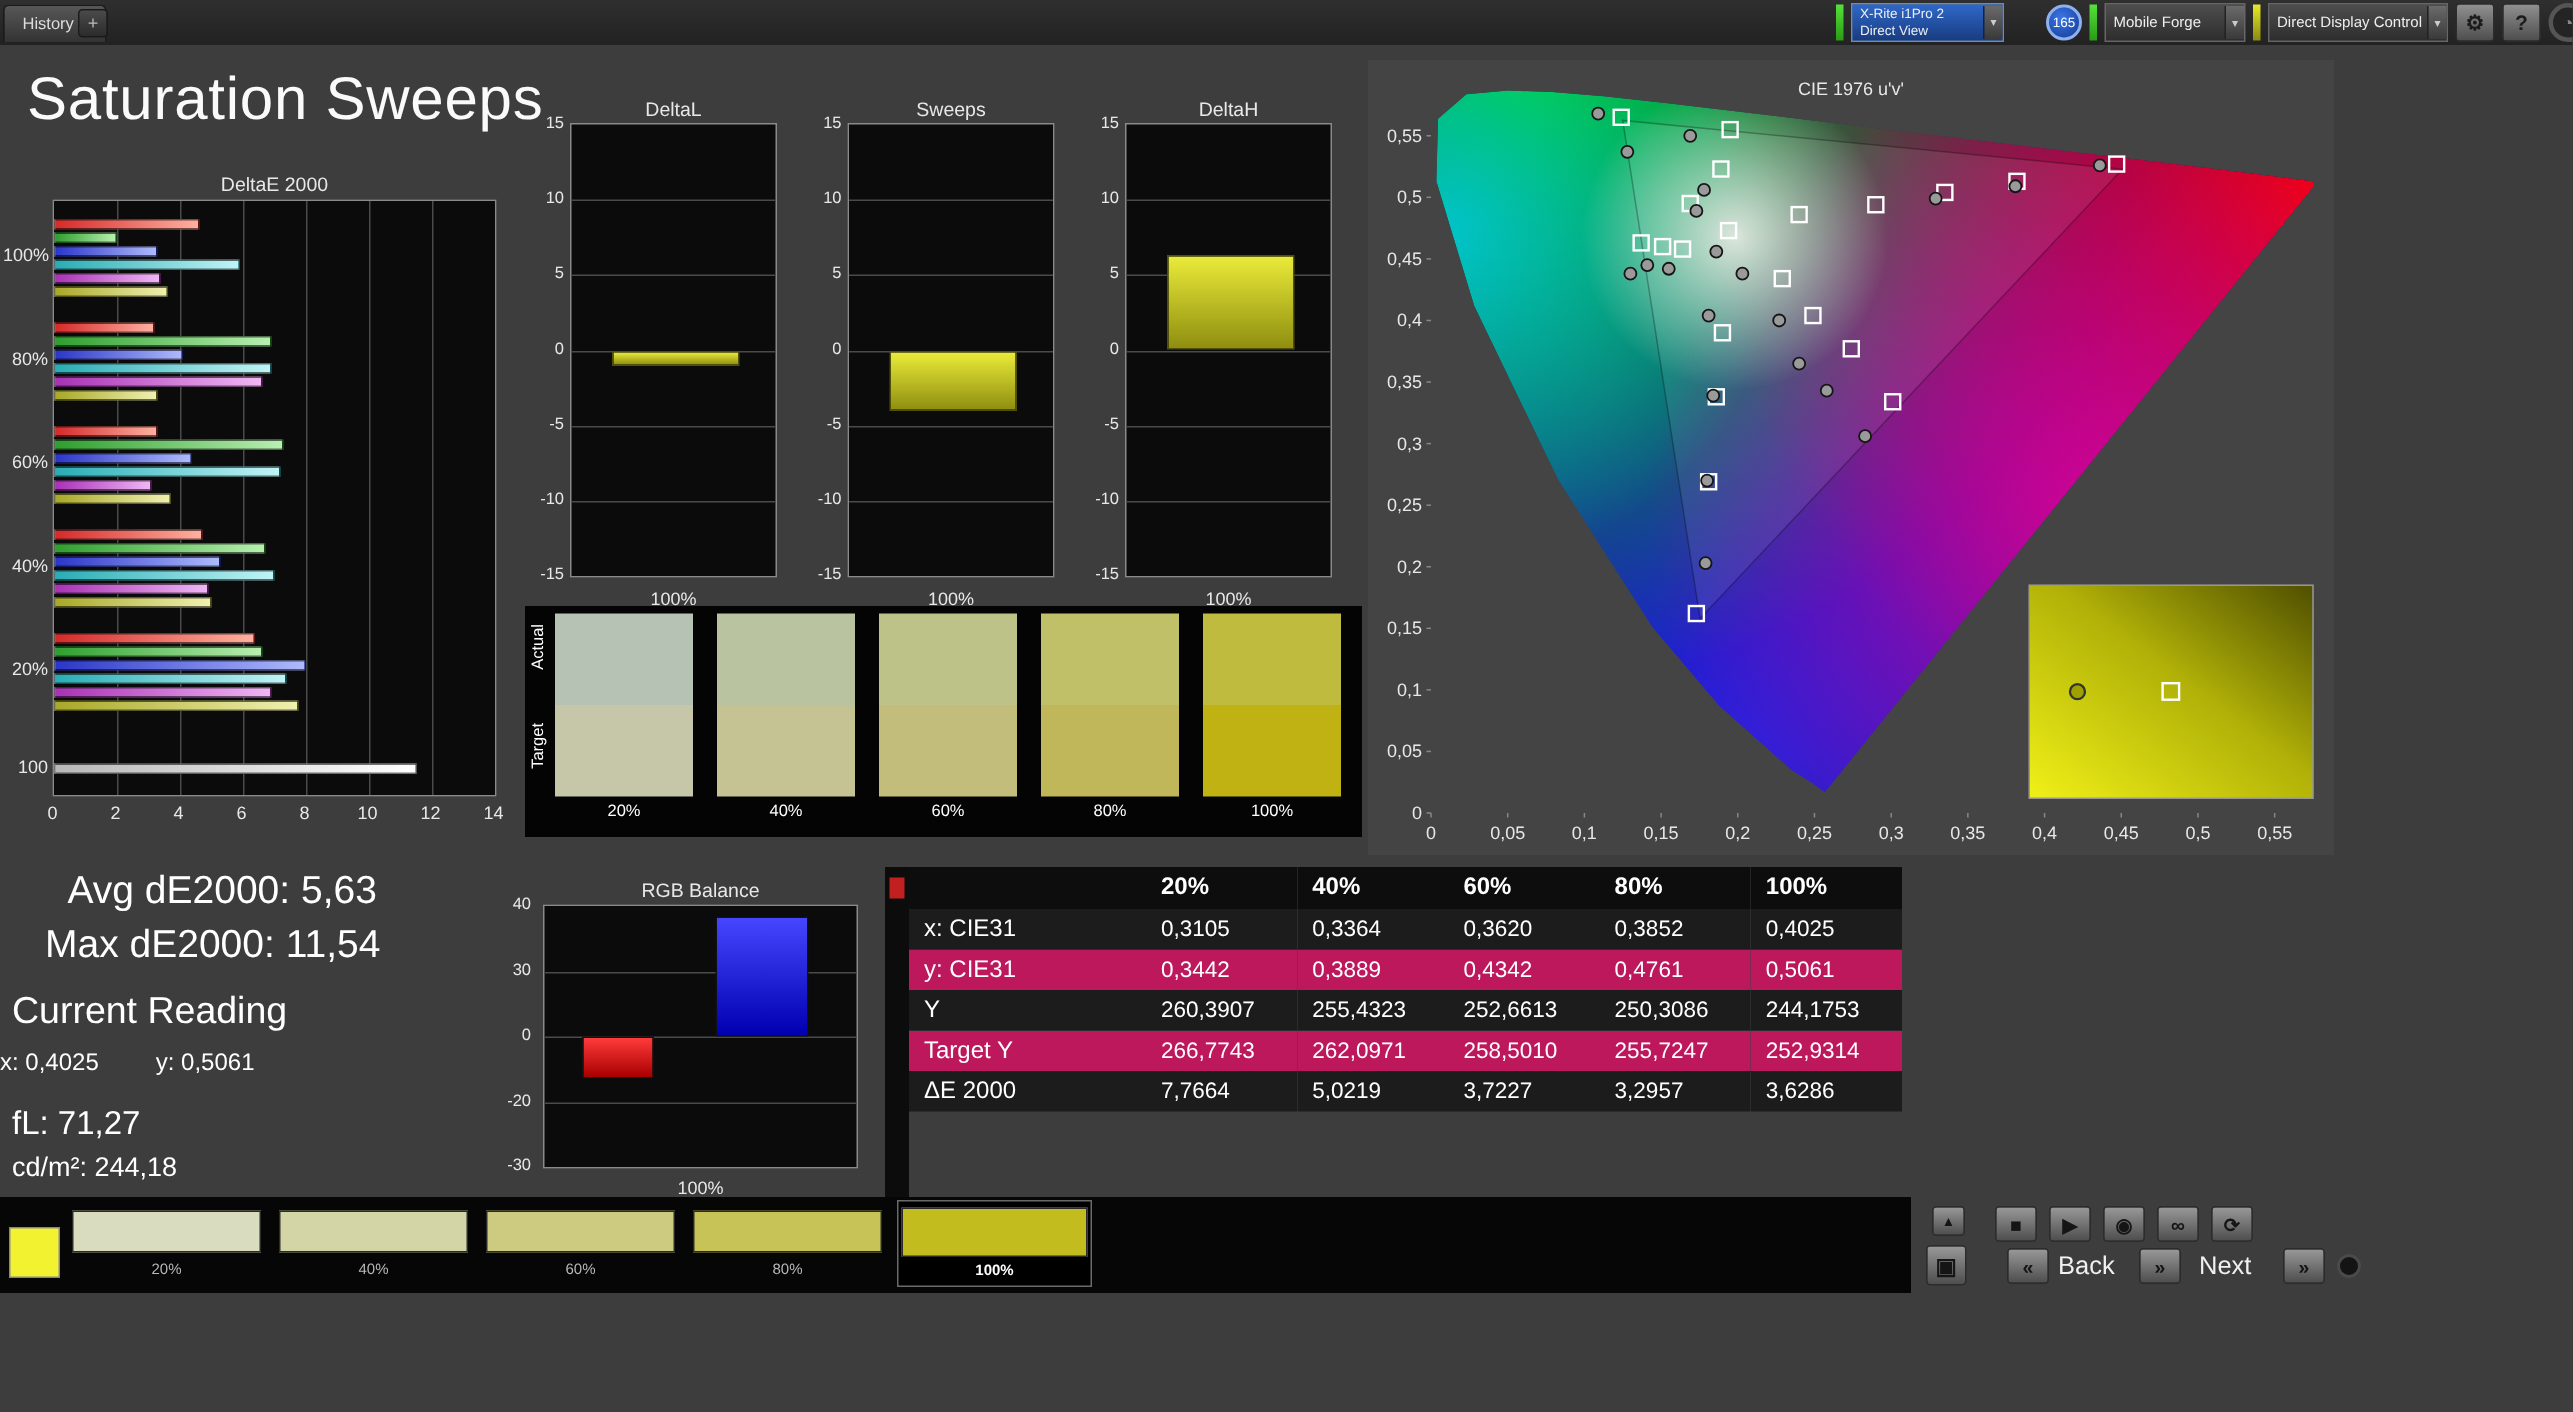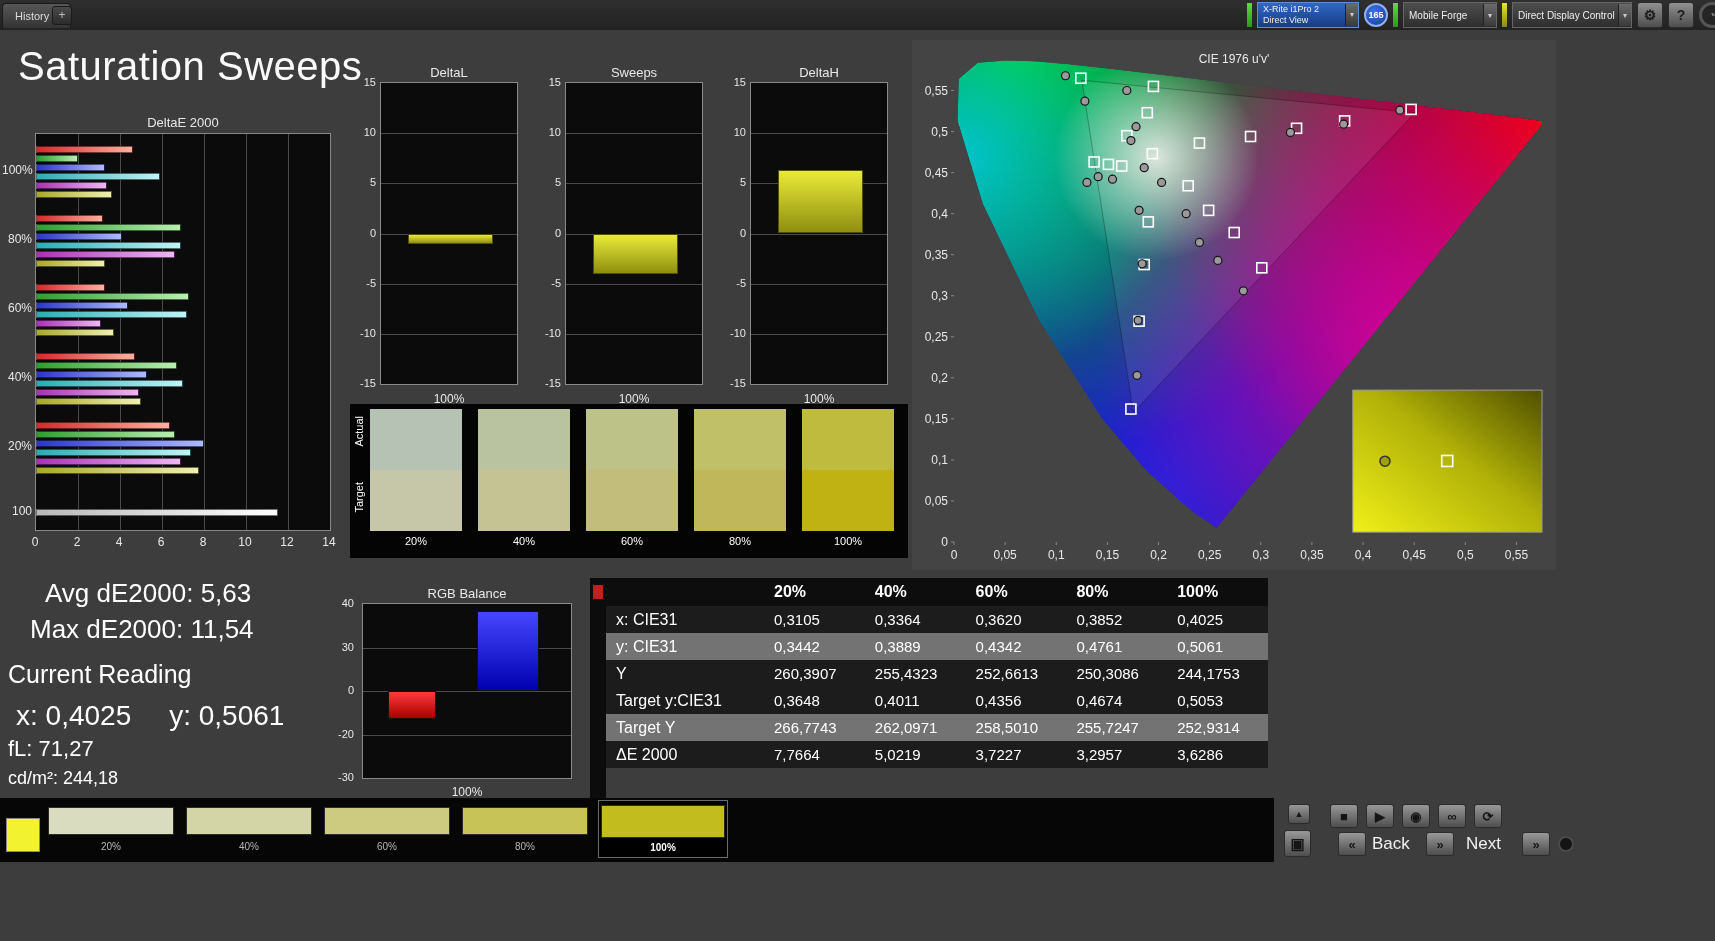--- a/index.html
+++ b/index.html
@@ -20,21 +20,21 @@
   .indbar.yellow{background:linear-gradient(180deg,#e8e828,#8a8a10);}
   .dd{height:26px;display:flex;align-items:center;color:#eee;font-size:10px;padding-left:5px;
     background:linear-gradient(180deg,#4e4e4e,#2d2d2d);border:1px solid #666;}
   .dd .dd-text{flex:1;overflow:hidden;white-space:nowrap;}
   .dd .dd-arrow{width:13px;height:22px;margin-left:3px;background:linear-gradient(180deg,#6a6a6a,#3a3a3a);
     border-left:1px solid #222;display:flex;align-items:center;justify-content:center;color:#ccc;font-size:8px;}
   .dd.meter{width:102px;background:linear-gradient(180deg,#2f68c8,#183c80);border-color:#5e8cd8;font-size:9px;line-height:1.2;}
   .dd.source{width:94px;}
   .dd.disp{width:120px;}
   .badge{width:24px;height:24px;border-radius:50%;background:radial-gradient(circle at 40% 35%,#3a76e8,#143a90);
-    border:2px solid #8fb0ee;color:#fff;font-size:9px;font-weight:bold;display:flex;align-items:center;justify-content:center;}
+    border:2px solid #8fb0ee;color:#fff;font-size:9px;font-weight:normal;display:flex;align-items:center;justify-content:center;margin-left:23px;}
   .tbtn{width:26px;height:26px;background:linear-gradient(180deg,#909090,#4e4e4e);border:1px solid #2c2c2c;border-radius:3px;
     color:#1c1c1c;font-size:14px;display:flex;align-items:center;justify-content:center;font-weight:bold;}
   #corner-clock{width:26px;height:26px;border-radius:50%;background:#242424;border:3px solid #555;margin-right:-12px;color:#888;
     font-size:12px;display:flex;align-items:center;justify-content:center;}
 
   
   #page-title{position:absolute;left:18px;top:44px;font-size:40px;color:#fafafa;letter-spacing:0.5px;}
 
   
   .panel-title{position:absolute;text-align:center;font-size:13px;color:#e8e8e8;}
@@ -68,35 +68,35 @@
   
   #cie-panel{position:absolute;left:912px;top:40px;width:644px;height:530px;background:#444;}
   #cie-title{left:0;top:12px;width:644px;font-size:12px;}
   #cie-svg{position:absolute;left:0;top:20px;}
 
   
   .stat{position:absolute;color:#fff;}
   #stat-avg{left:45px;top:578px;font-size:26px;}
   #stat-max{left:30px;top:614px;font-size:26px;}
   #stat-current{left:8px;top:660px;font-size:25px;}
-  #stat-xy{left:16px;top:700px;font-size:28px;}
+  #stat-xy{left:0;top:700px;font-size:16px;}
   #stat-xy span{margin-right:38px;}
   #stat-fl{left:8px;top:736px;font-size:22px;}
   #stat-cd{left:8px;top:768px;font-size:18px;}
 
   
   #table-wrap{position:absolute;left:590px;top:578px;width:678px;height:222px;}
   #table-gutter{position:absolute;left:0;top:0;width:16px;height:100%;background:#0c0c0c;}
   #table-gutter .red-ind{position:absolute;left:3px;top:7px;width:10px;height:14px;background:#c02020;}
   #results-table{position:absolute;left:16px;top:0;border-collapse:collapse;width:662px;table-layout:fixed;}
   #results-table th,#results-table td{height:27px;font-size:15px;color:#fff;padding:0 6px 0 10px;overflow:hidden;white-space:nowrap;}
   #results-table thead th{background:#0d0d0d;font-weight:bold;font-size:16px;text-align:left;height:28px;}
   #results-table thead th:first-child{width:158px;}
   #results-table tbody tr.even{background:#1c1c1c;margin-left:20px;}
-  #results-table tbody tr.odd{background:#737373;}
+  #results-table tbody tr.odd{background:#be185d;}
   #results-table tbody th{text-align:left;font-weight:normal;font-size:16px;}
   #results-table tbody td{text-align:left;}
 
   
   #bottom-strip{position:absolute;left:0;top:798px;width:1274px;height:64px;background:#060606;}
   #bottom-yellow{position:absolute;left:6px;top:20px;width:34px;height:34px;background:#f2f230;border:1px solid #888;}
   .btab{position:absolute;top:2px;width:130px;height:58px;}
   .btab .btab-swatch{position:absolute;left:2px;right:2px;top:7px;height:28px;border:1px solid #2a2a2a;}
   .btab .btab-label{position:absolute;left:0;right:0;top:41px;text-align:center;font-size:10px;color:#b8b8b8;}
   .btab.sel{background:#000;border:1px solid #6a6a6a;}
@@ -492,28 +492,20 @@
             <td>0,5061</td>
           </tr>
           <tr class="even">
             <th>Y</th>
             <td>260,3907</td>
             <td>255,4323</td>
             <td>252,6613</td>
             <td>250,3086</td>
             <td>244,1753</td>
           </tr>
-          <tr class="even">
-            <th>Target y:CIE31</th>
-            <td>0,3648</td>
-            <td>0,4011</td>
-            <td>0,4356</td>
-            <td>0,4674</td>
-            <td>0,5053</td>
-          </tr>
           <tr class="odd">
             <th>Target Y</th>
             <td>266,7743</td>
             <td>262,0971</td>
             <td>258,5010</td>
             <td>255,7247</td>
             <td>252,9314</td>
           </tr>
           <tr class="even">
             <th>ΔE 2000</th>

